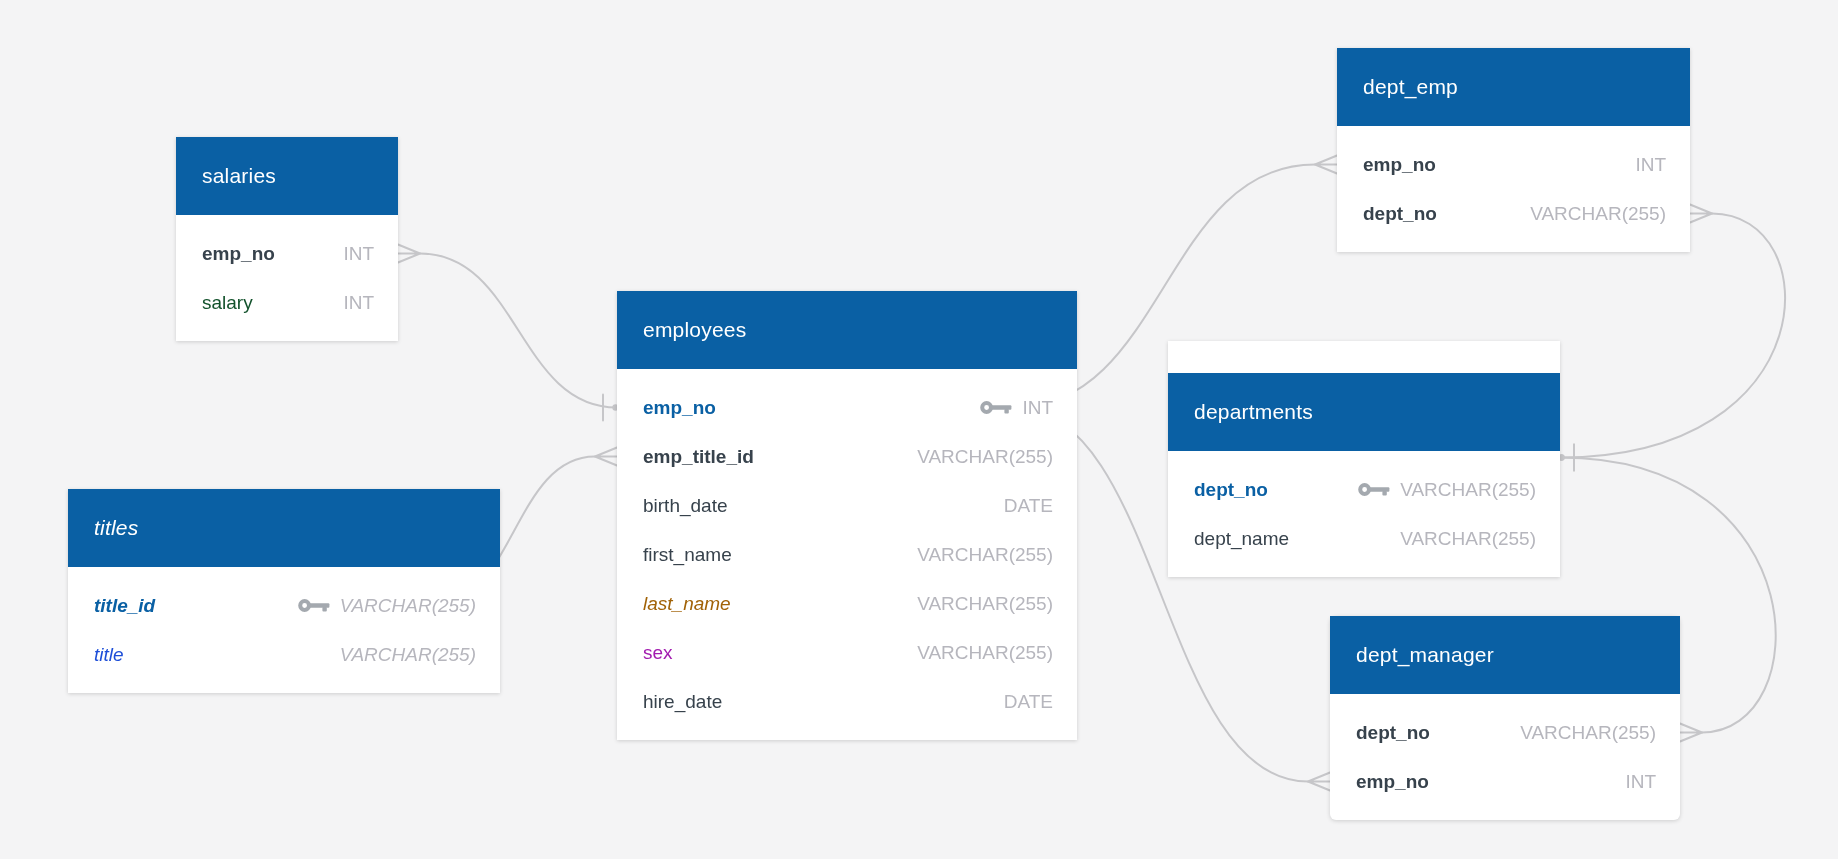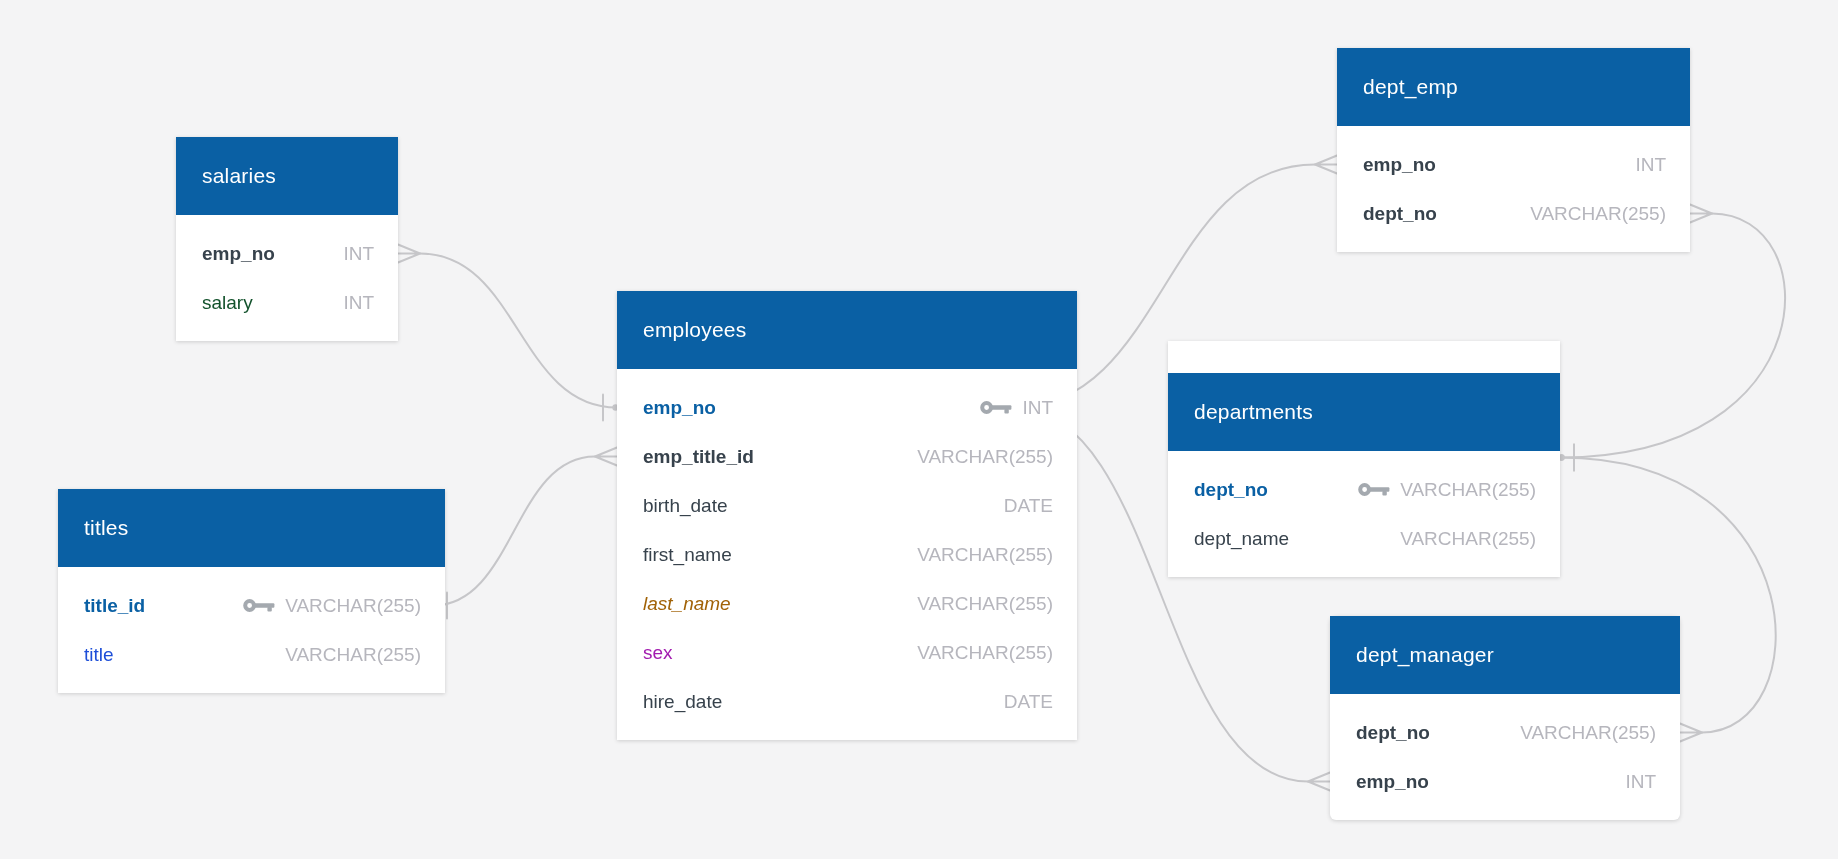--- a/index.html
+++ b/index.html
@@ -70,21 +70,21 @@
           </span>
         </div>
         <div class="trow">
           <span class="cname" style="color: #14532d;">salary</span>
           <span class="right">
             <span class="ctype" style="color: rgb(182, 182, 189);">INT</span>
           </span>
         </div>
       </div>
     </div>
-    <div class="table" style="left: 58px; top: 489px; width: 387px; background: rgb(255, 255, 255);">
+    <div class="table" style="left: 68px; top: 489px; width: 432px; background: rgb(255, 255, 255); font-style: italic;">
       <div class="thead" style="background: rgb(10, 96, 164); color: rgb(255, 255, 255);">
         <span>titles</span>
       </div>
       <div class="tbody">
         <div class="trow">
           <span class="cname bold" style="color: rgb(10, 96, 164);">title_id</span>
           <span class="right">
             <svg class="keyicon" width="33" height="17" viewBox="0 0 33 17">
               <circle cx="6.6" cy="8.5" r="4.4" fill="none" stroke="#a4a9af" stroke-width="4"></circle>
               <rect x="10.8" y="6.3" width="20.6" height="4.4" rx="1" fill="#a4a9af"></rect>

